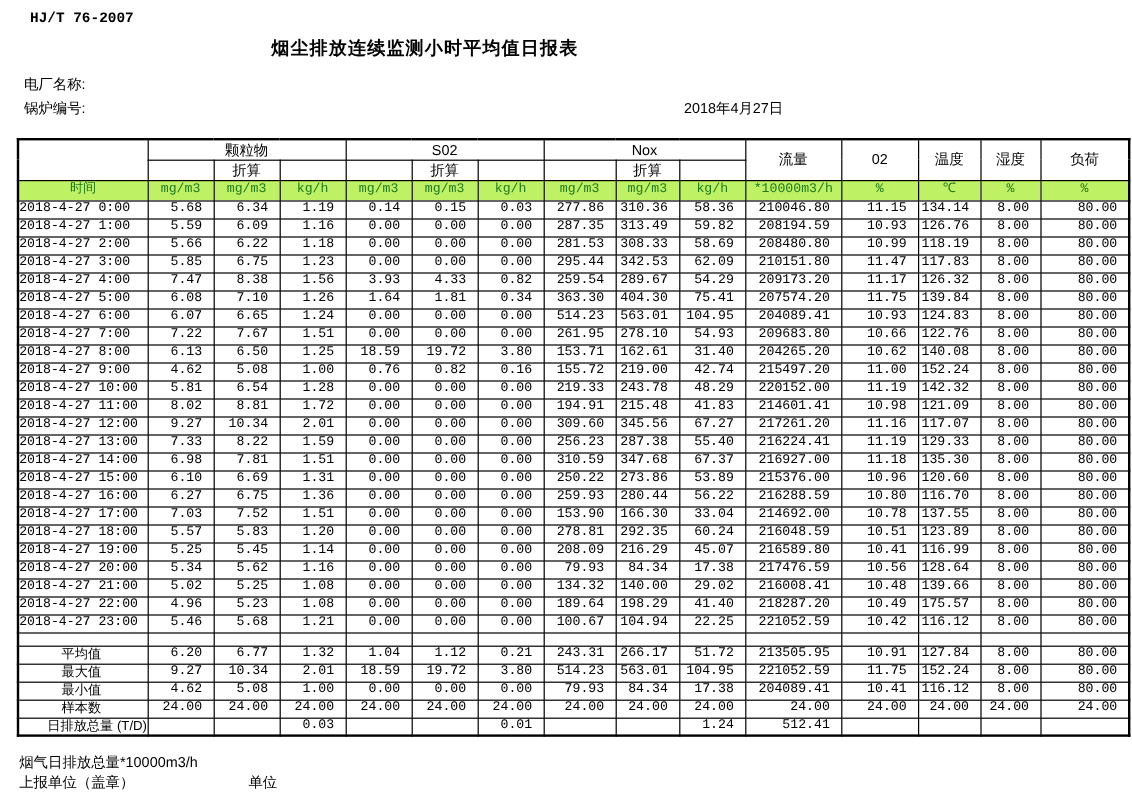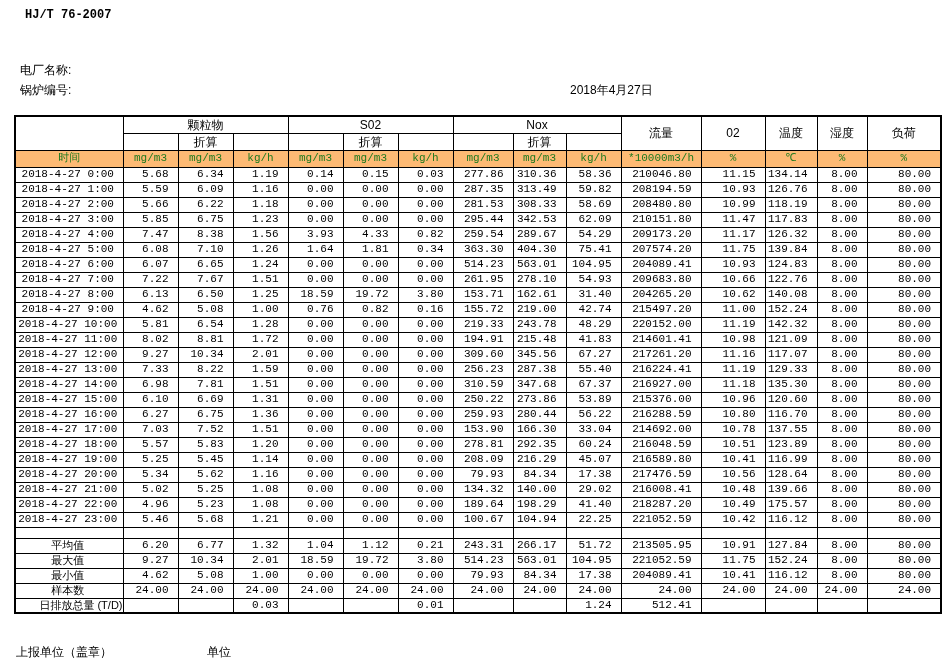--- a/index.html
+++ b/index.html
@@ -21,39 +21,40 @@
     border-collapse:collapse; table-layout:fixed;
     border:2px solid #000;
     font-family:"Liberation Mono","DejaVu Sans Mono",monospace;
   }
   table.report td {
     border:1px solid #000; font-size:11px; height:15px;
     white-space:nowrap; overflow:hidden; line-height:1;
   }
   tr.hdr td { height:17px; text-align:center; font-size:12px;
     font-family:"Liberation Sans","DejaVu Sans",sans-serif; }
-  tr.green td { height:17px; background:#fdba74; text-align:center; color:#1f7a1f;
+  tr.green td { height:17px; background:#bef264; text-align:center; color:#1f7a1f;
     font-size:11px; }
-  td.time  { text-align:center; padding-right:3px; }
+  td.time  { text-align:left; padding-right:3px; }
   td.num   { text-align:right; padding-right:9px; }
   td.label { text-align:center; padding-right:3px; font-size:12px;
     font-family:Liberation Sans, sans-serif; }
   td.label-left { text-align:right; padding-left:2px; font-size:12px;
     font-family:"Liberation Sans","DejaVu Sans",sans-serif; }
   tr.spacer td { height:11px; }
 
   .foot-flue { position:absolute; left:16px; top:627px; font-size:12px; }
   .foot-report-unit { position:absolute; left:16px; top:644px; font-size:12px; }
   .foot-unit { position:absolute; left:207px; top:644px; font-size:12px; }
 </style>
 </head>
 <body>
 
 <div class="page">
   <div class="std-no">HJ/T  76-2007</div>
+  <div class="title">烟尘排放连续监测小时平均值日报表</div>
   <div class="plant-label">电厂名称:</div>
   <div class="boiler-label">锅炉编号:</div>
   <div class="report-date">2018年4月27日</div>
 
   <table class="report">
     <colgroup>
       <col style="width:108px">
         <col style="width:55px">
         <col style="width:55px">
         <col style="width:55px">
@@ -615,15 +616,16 @@
           <td class="num">1.24</td>
           <td class="num">512.41</td>
           <td class="num"></td>
           <td class="num"></td>
           <td class="num"></td>
           <td class="num"></td>
         </tr>
       </tbody>
   </table>
 
+  <div class="foot-flue">烟气日排放总量*10000m3/h</div>
   <div class="foot-report-unit">上报单位（盖章）</div>
   <div class="foot-unit">单位</div>
 </div>
 
 </body></html>

